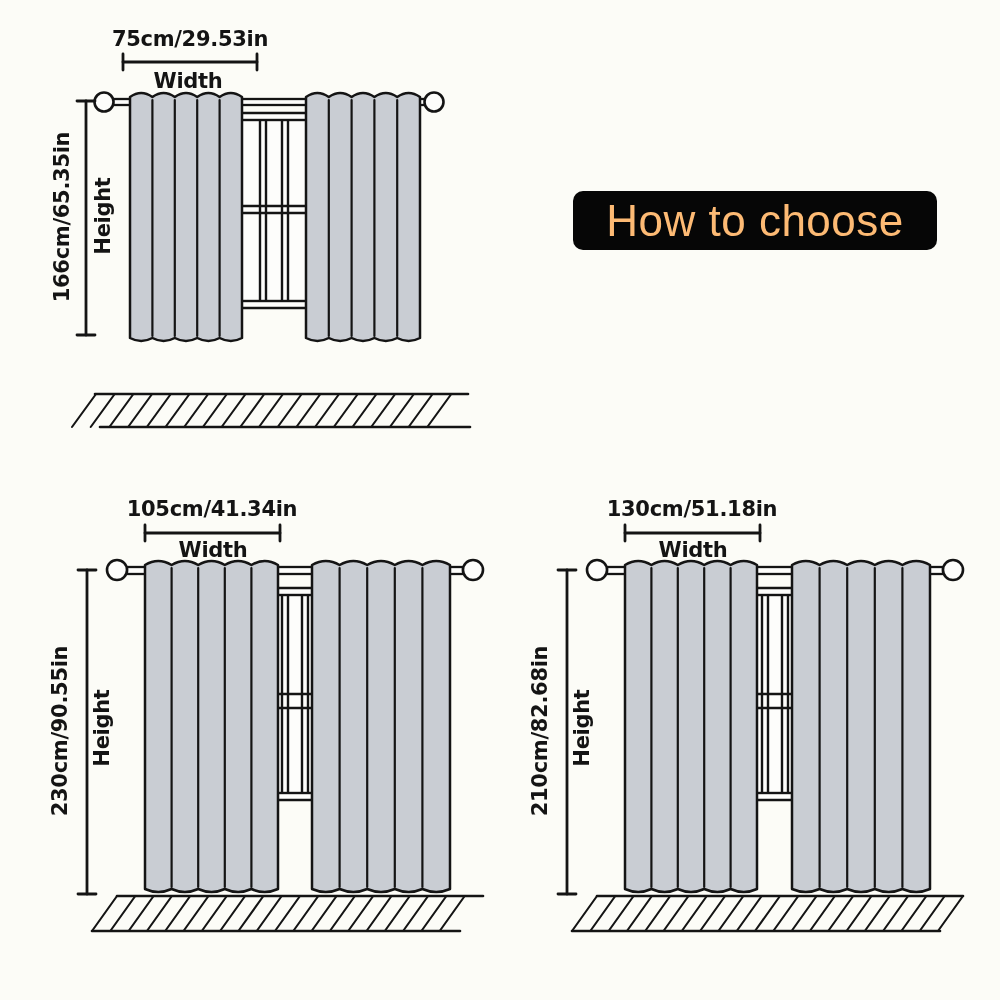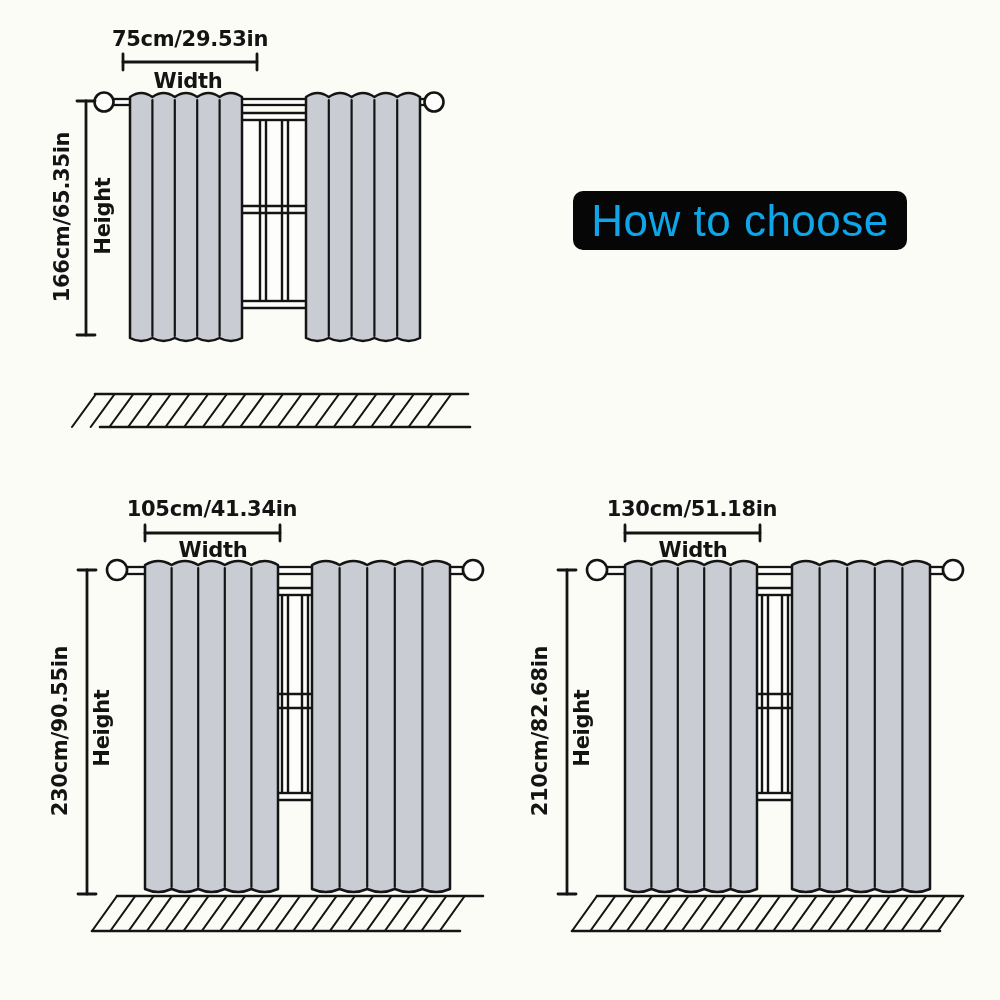--- a/index.html
+++ b/index.html
@@ -3,22 +3,22 @@
 <meta charset="utf-8">
 <title>Curtain Size Guide</title>
 <style>
   html,body{margin:0;padding:0;background:#ffffff;}
   .canvas{
     position:relative;width:1000px;height:1000px;overflow:hidden;
     background:#fcfcf7;font-family:"DejaVu Sans",sans-serif;
   }
   #diagram-svg{position:absolute;left:0;top:0;width:1000px;height:1000px;display:block;}
   .banner{
-    position:absolute;left:573px;top:191px;width:334px;height:59px;
-    background:#060606;color:#0ea5e9;border-radius:10px;
+    position:absolute;left:573px;top:191px;width:364px;height:59px;
+    background:#060606;color:#fdba74;border-radius:10px;
     display:flex;align-items:center;justify-content:center;
     font-family:"Liberation Sans",sans-serif;font-size:44px;font-weight:400;
     letter-spacing:0.5px;white-space:nowrap;
   }
   .t1{font:700 21px "DejaVu Sans",sans-serif;letter-spacing:-0.3px;}
 </style>
 </head>
 <body>
 
 <div class="canvas">

